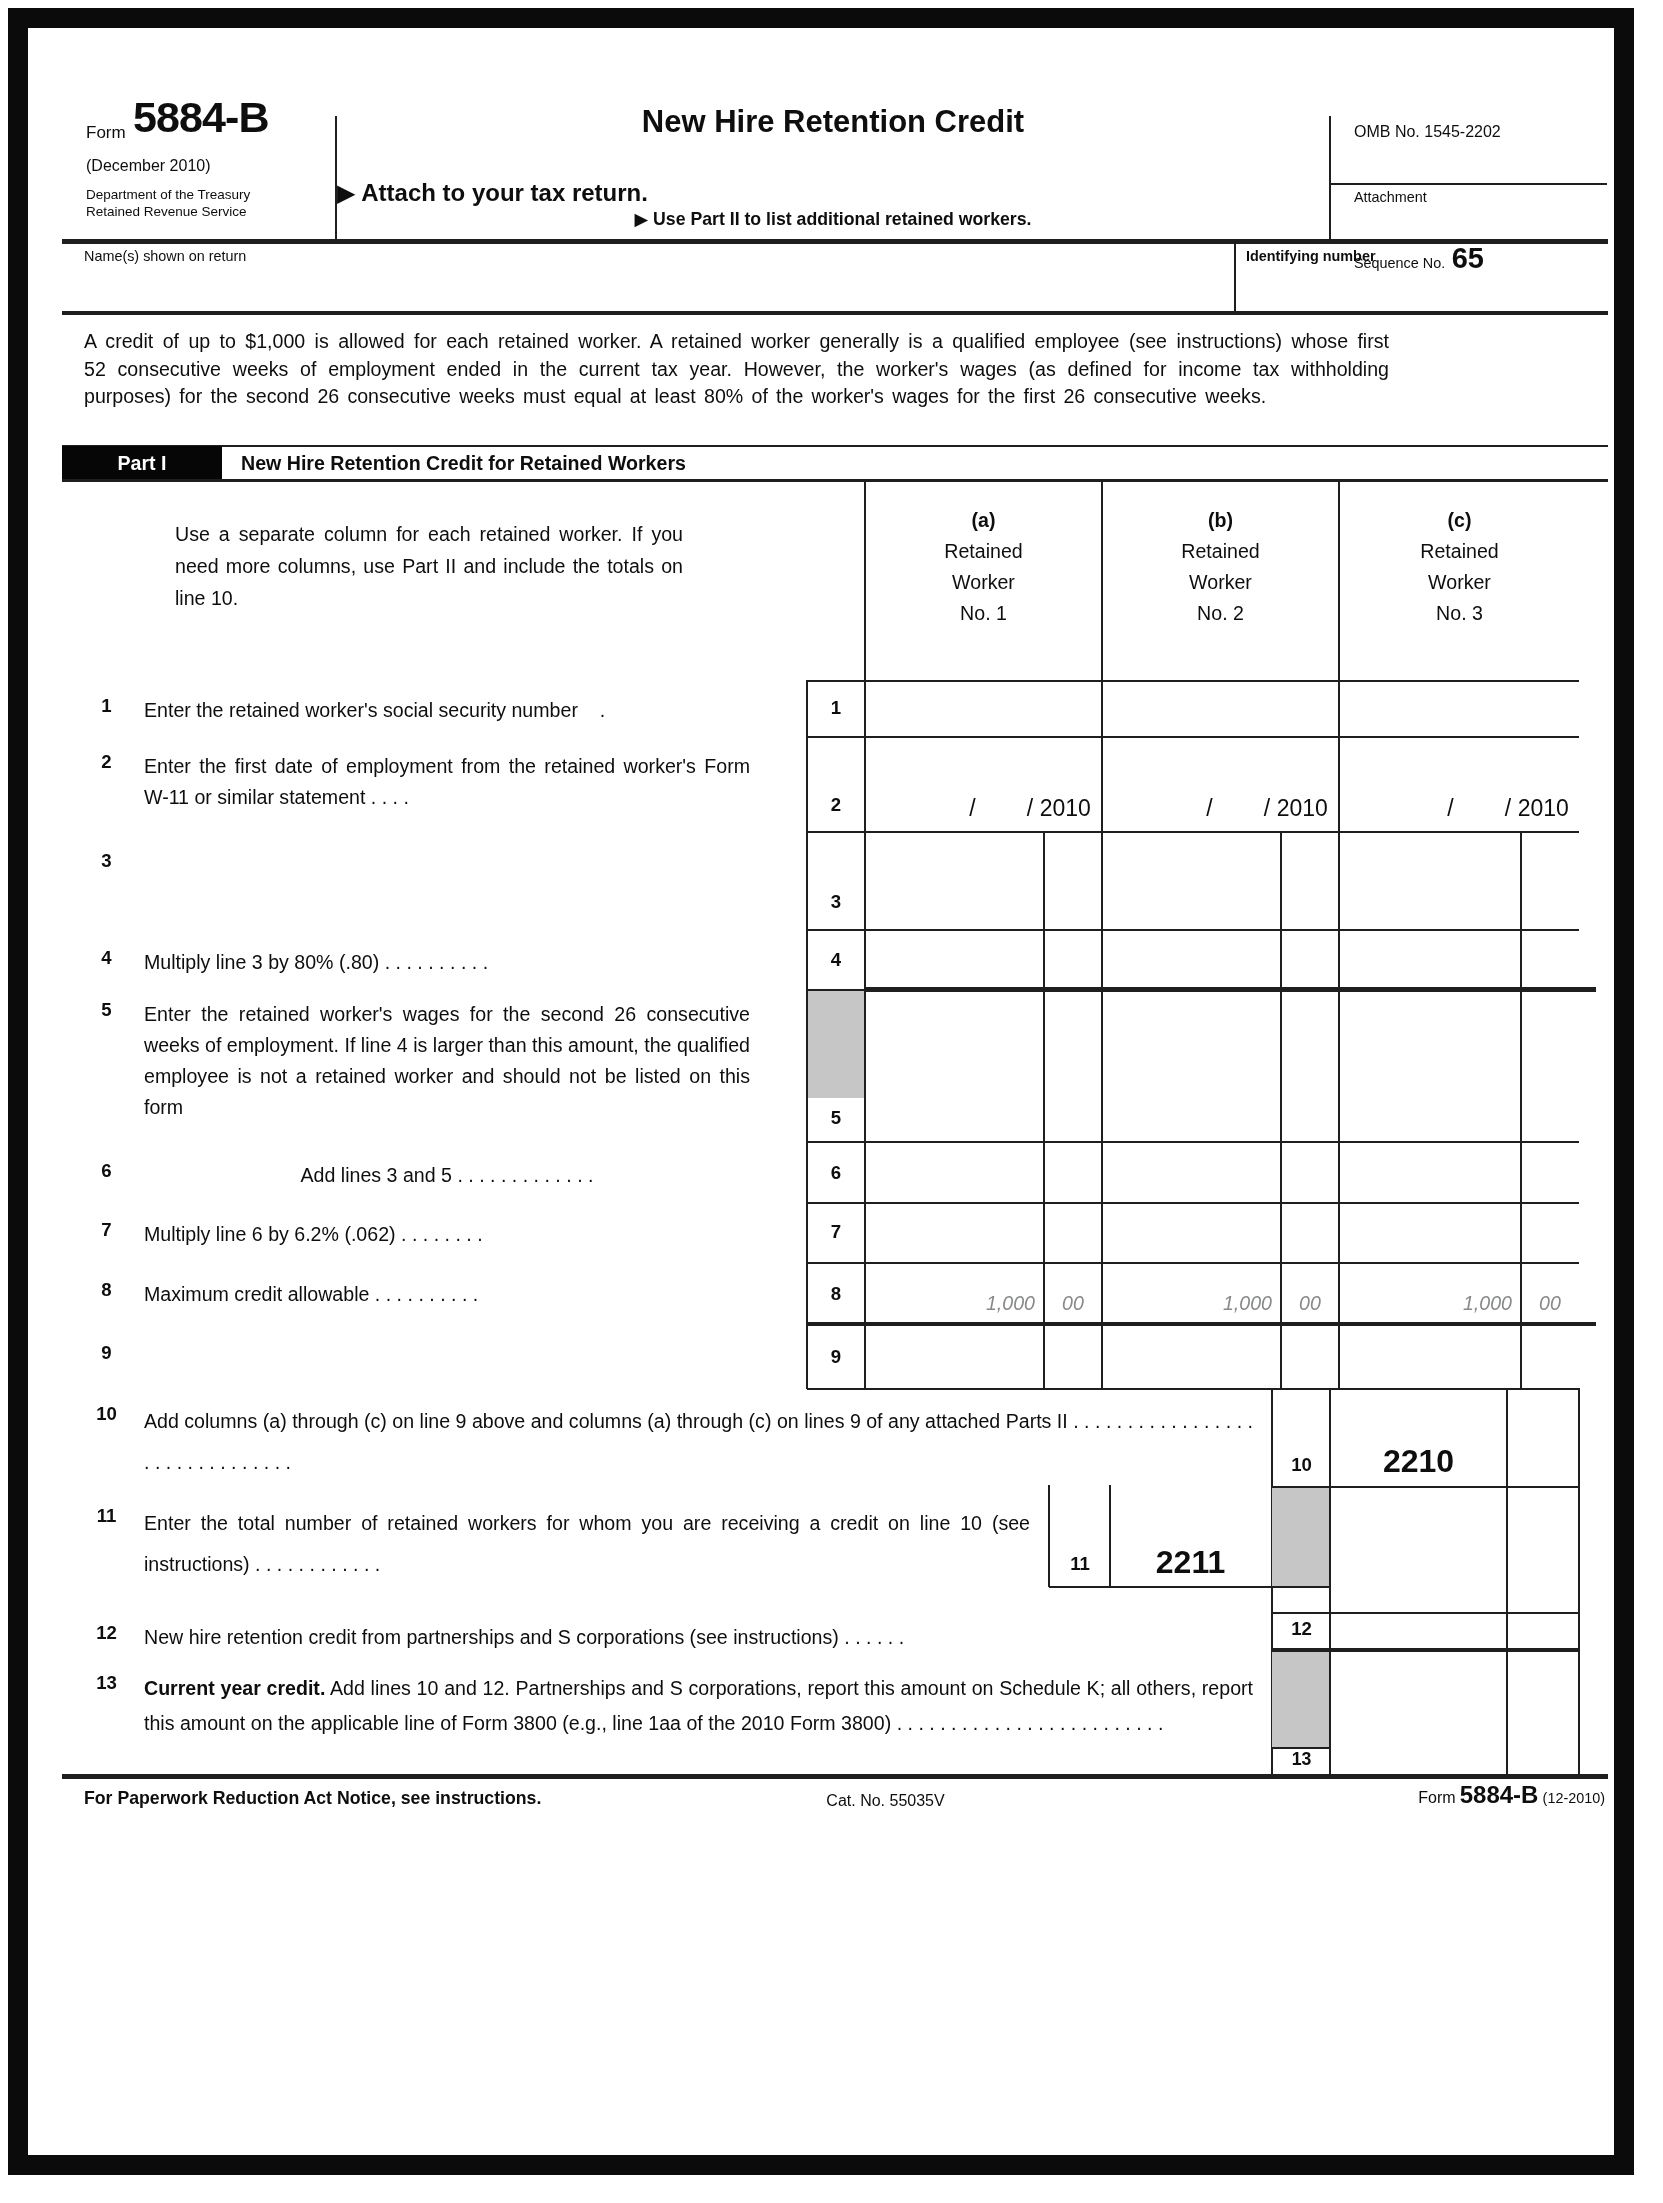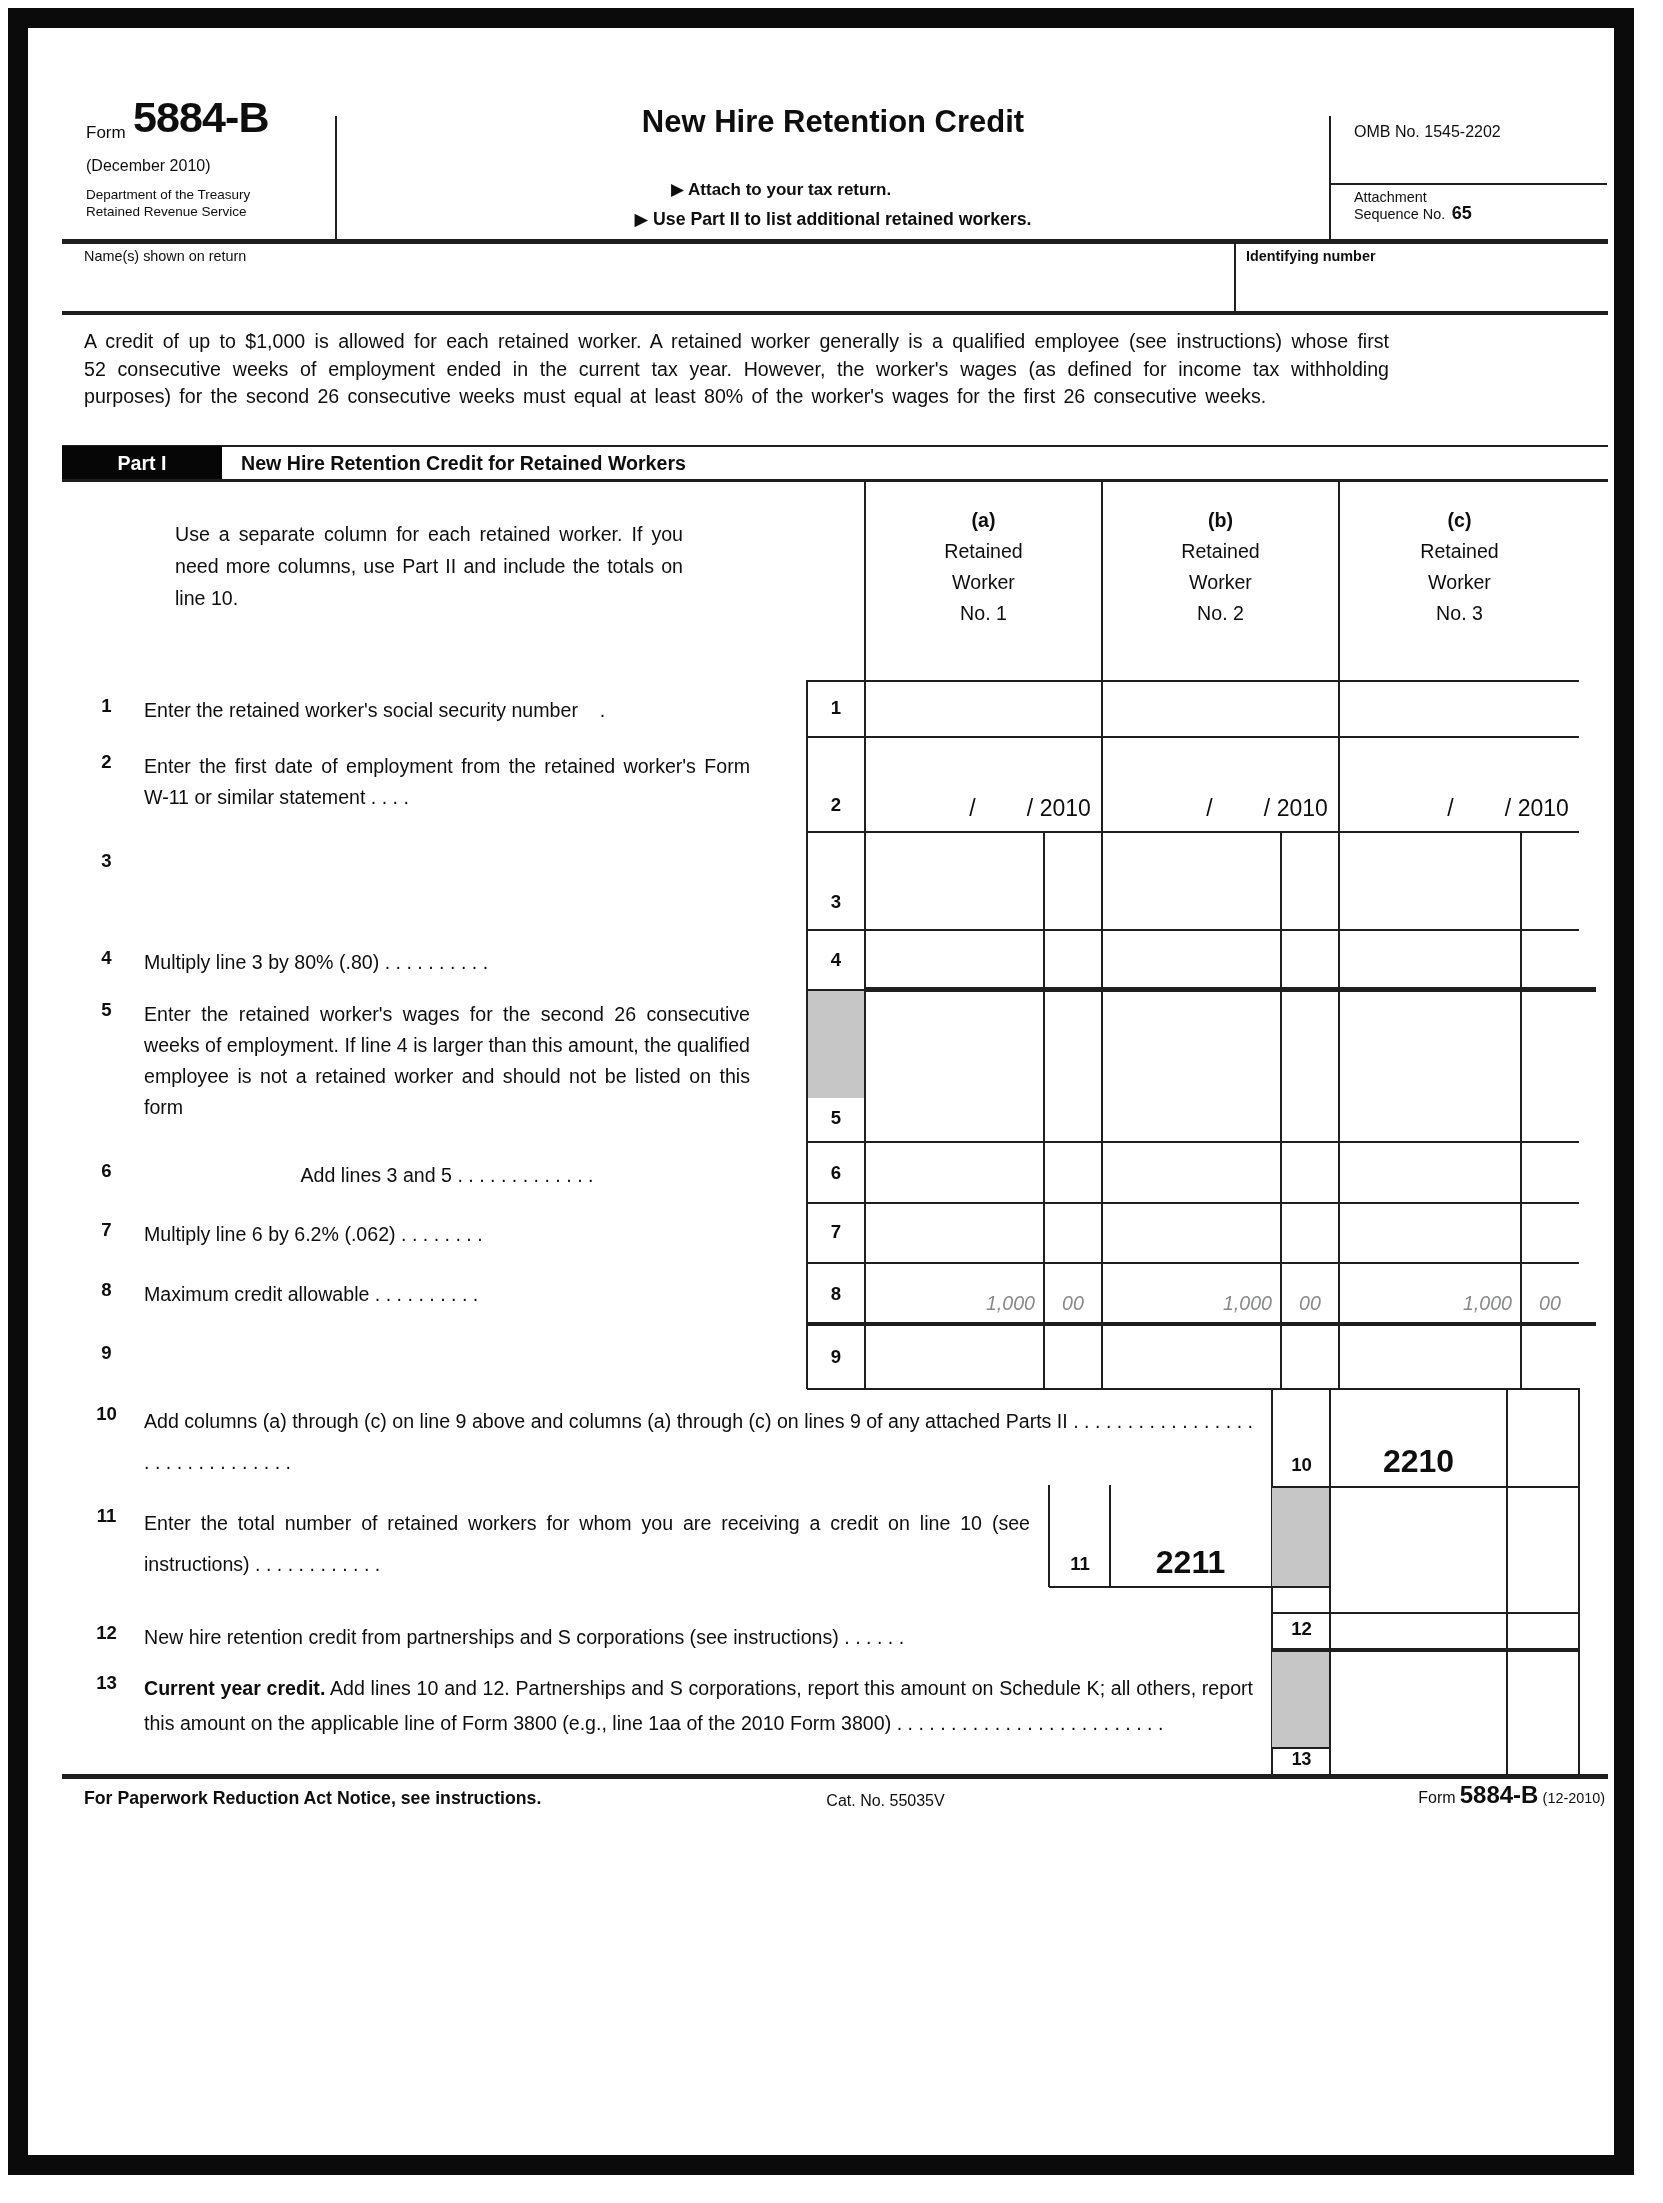--- a/index.html
+++ b/index.html
@@ -29,28 +29,28 @@
 <div class="page">
   <div class="frame"></div>
 
   <div class="abs" style="left:86px;top:123px;font-size:17px;">Form</div>
   <div class="abs" style="left:133px;top:93px;font-size:43px;font-weight:700;letter-spacing:-0.9px;">5884-B</div>
   <div class="abs" style="left:86px;top:157px;font-size:16px;">(December 2010)</div>
   <div class="abs" style="left:86px;top:187px;font-size:13.5px;line-height:16px;">Department of the Treasury</div>
   <div class="abs" style="left:86px;top:204px;font-size:13.5px;line-height:16px;">Retained Revenue Service</div>
 
   <div class="abs" style="left:337px;top:104px;width:992px;text-align:center;font-size:31px;font-weight:700;">New Hire Retention Credit</div>
-  <div class="abs" style="left:337px;top:179px;width:888px;text-align:center;font-size:17px;font-weight:700;">▶ Attach to your tax return.</div>
+  <div class="abs" style="left:337px;top:179px;width:888px;font-size:24px;font-weight:700;">▶ Attach to your tax return.</div>
   <div class="abs" style="left:337px;top:209px;width:992px;text-align:center;font-size:17.7px;font-weight:700;">▶ Use Part II to list additional retained workers.</div>
 
   <div class="abs" style="left:1354px;top:123px;font-size:16px;">OMB No. 1545-2202</div>
   <div class="abs" style="left:1354px;top:189px;font-size:14.4px;">Attachment</div>
   <div class="abs" style="left:1354px;top:203px;display:flex;align-items:baseline;gap:6.5px;">
     <span class="small">Sequence No.</span>
-    <span style="font-size:18px;font-weight:700;">65</span>
+    <span style="font-size:29px;font-weight:700;margin-top:39px;">65</span>
   </div>
 
   <div class="vl" style="left:335px;top:116px;width:1.9px;height:125px;"></div>
   <div class="vl" style="left:1329px;top:116px;width:1.9px;height:125px;"></div>
   <div class="hl" style="left:1330px;top:183px;width:277px;height:1.9px;"></div>
   <div class="hl" style="left:62px;top:239px;width:1546px;height:4.7px;"></div>
 
   <div class="abs small" style="left:84px;top:248px;">Name(s) shown on return</div>
   <div class="abs small" style="left:1246px;top:248px;font-weight:700;">Identifying number</div>
   <div class="cell" style="left:63px;top:268px;width:1169px;height:43px;"></div>

